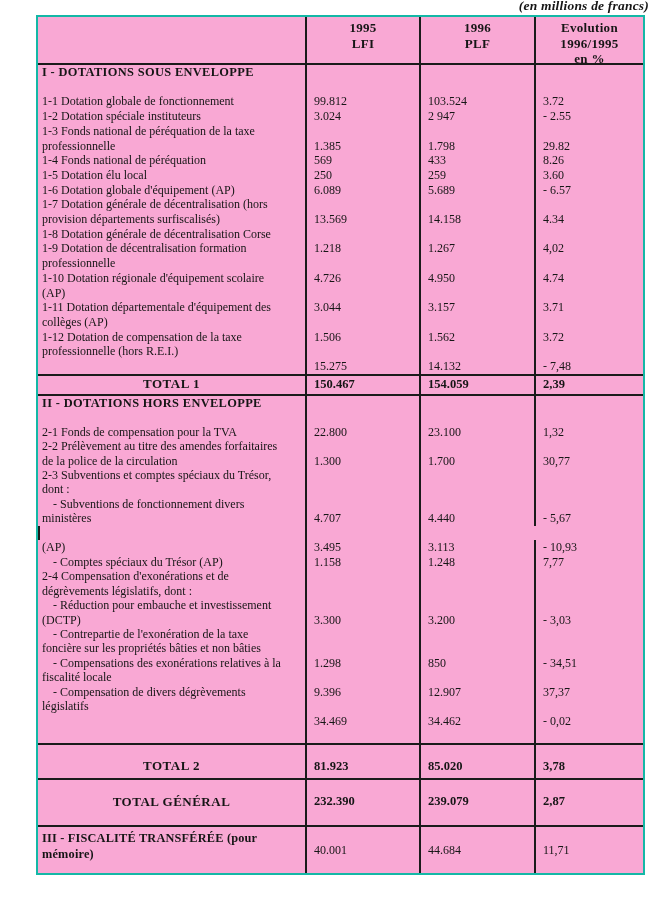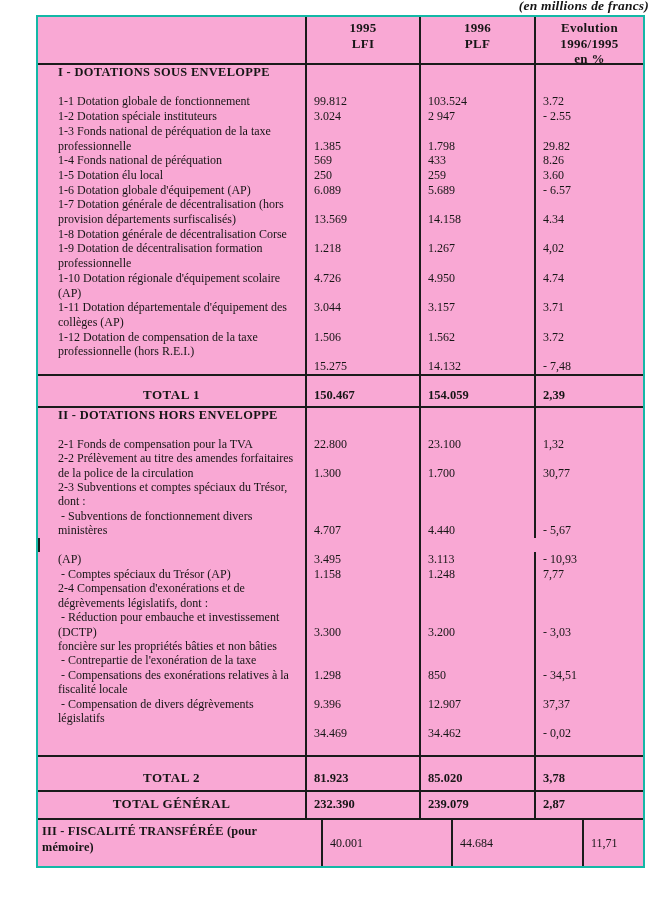--- a/index.html
+++ b/index.html
@@ -24,38 +24,38 @@
   .header-row{height:46px;border-bottom:2px solid #1b1b1b;}
   .hcell{
     text-align:center;font-weight:bold;font-size:13px;line-height:15.5px;
     padding-top:3px;letter-spacing:.3px;
   }
   
   .sec .line{white-space:nowrap;}
   .sec1 .line{height:14.71px;line-height:14.71px;}
   .sec2 .line{height:14.46px;line-height:14.46px;}
   .line .cell{font-size:12px;overflow:visible;}
-  .line .lab{padding-left:20px;}
-  .line .lab.ind{padding-left:23px;}
+  .line .lab{padding-left:4px;}
+  .line .lab.ind{padding-left:15px;}
   .line .lab.sechead{font-weight:bold;font-size:12.4px;letter-spacing:.35px;}
   .line .val{padding-left:7px;}
   
   .trow{border-top:2px solid #1b1b1b;border-bottom:2px solid #1b1b1b;
         box-sizing:border-box;font-weight:bold;}
   .trow .cell{display:flex;align-items:flex-end;}
   .trow .tlabel{justify-content:center;font-size:13px;letter-spacing:.5px;}
   .trow .val{padding-left:7px;font-size:12.5px;}
-  .t1{height:34px;}
+  .t1{height:22px;}
   .t1 .cell{padding-bottom:3px;}
   .t2{height:37px;}
   .t2 .cell{padding-bottom:4px;}
-  .tg{height:28px;border-top:none;}
+  .tg{height:47px;border-top:none;}
   .tg .cell{align-items:center;padding-bottom:1px;}
   
-  .sec3{height:46px;gap:16px;}
+  .sec3{height:46px;}
   .sec3 .lab{padding-left:4px;padding-top:3px;font-weight:bold;
              font-size:12.3px;line-height:16.5px;letter-spacing:.2px;white-space:nowrap;}
   .sec3 .val{padding-left:7px;padding-top:16px;font-size:12px;}
 </style>
 </head>
 <body>
 
 <div class="page">
 
   <div class="note">(en millions de francs)</div>
@@ -305,27 +305,27 @@
           <div class="cell val bl"></div>
           <div class="cell val bl"></div>
         </div>
         <div class="grid line">
           <div class="cell lab">(DCTP)</div>
           <div class="cell val bl">3.300</div>
           <div class="cell val bl">3.200</div>
           <div class="cell val bl">- 3,03</div>
         </div>
         <div class="grid line">
+          <div class="cell lab ind">- Contrepartie de l'exonération de la taxe</div>
+          <div class="cell val bl"></div>
+          <div class="cell val bl"></div>
+          <div class="cell val bl"></div>
+        </div>
+        <div class="grid line">
           <div class="cell lab">foncière sur les propriétés bâties et non bâties</div>
-          <div class="cell val bl"></div>
-          <div class="cell val bl"></div>
-          <div class="cell val bl"></div>
-        </div>
-        <div class="grid line">
-          <div class="cell lab ind">- Contrepartie de l'exonération de la taxe</div>
           <div class="cell val bl"></div>
           <div class="cell val bl"></div>
           <div class="cell val bl"></div>
         </div>
         <div class="grid line">
           <div class="cell lab ind">- Compensations des exonérations relatives à la</div>
           <div class="cell val bl">1.298</div>
           <div class="cell val bl">850</div>
           <div class="cell val bl">- 34,51</div>
         </div>

